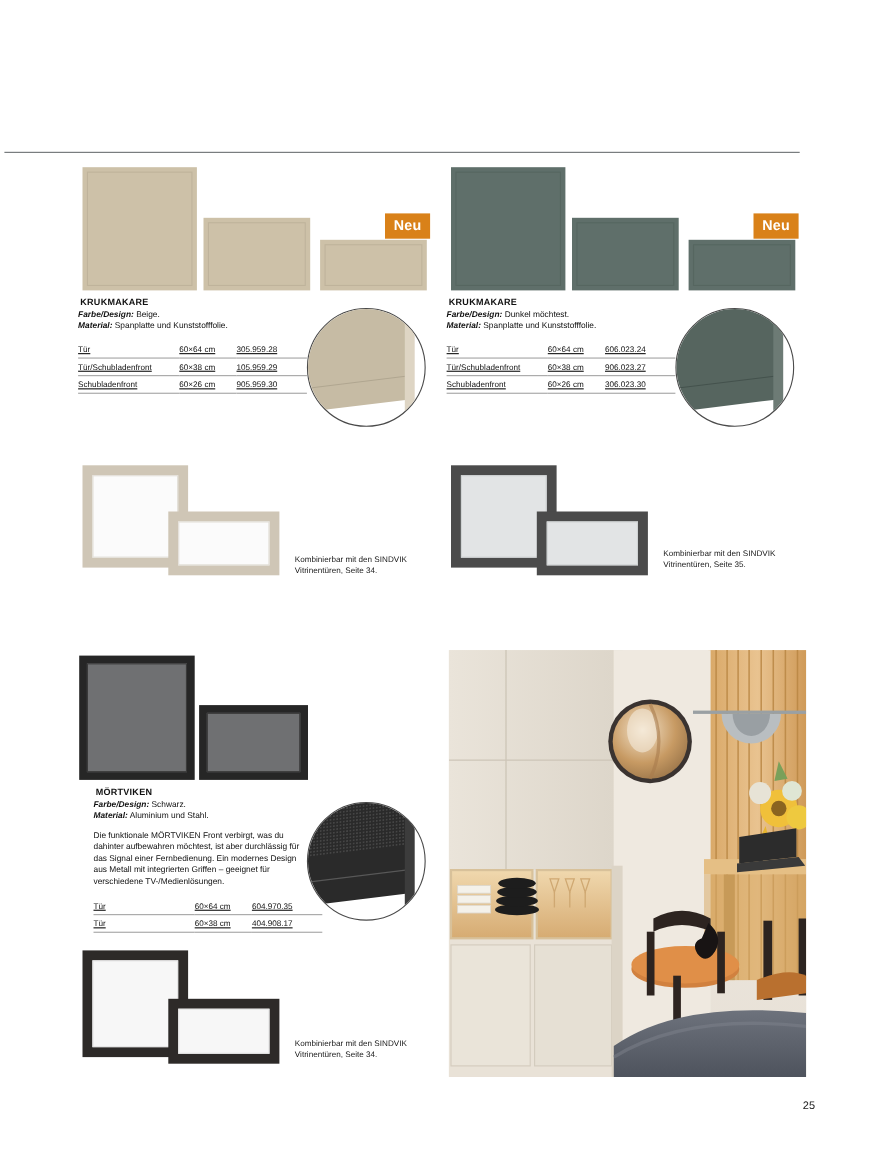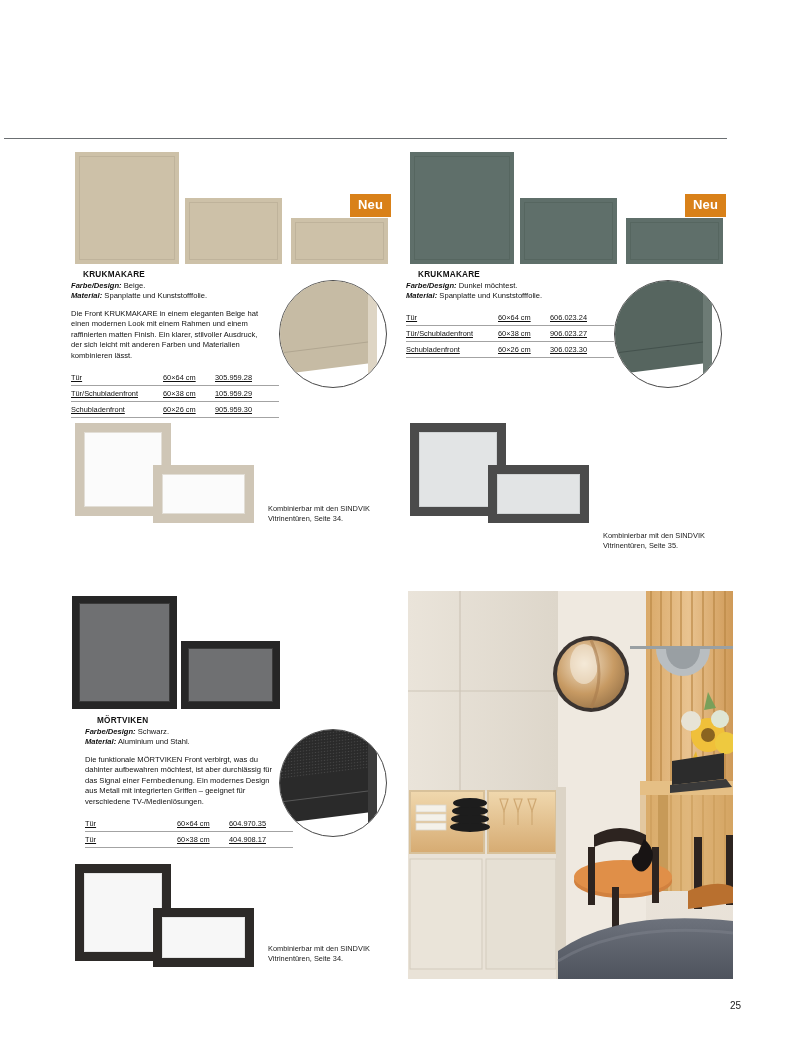--- a/index.html
+++ b/index.html
@@ -83,21 +83,21 @@
     line-height: 18px;
     padding: 2px 8px 3px 8px;
     letter-spacing: .2px;
   }
 
   
   .prod-name {
     font-weight: bold;
     font-size: 8.2px;
     letter-spacing: .25px;
-    margin: 0 0 1px 12px;
+    margin: 0 0 1px 2px;
     line-height: 11px;
   }
   .meta-line {
     font-size: 7.6px;
     line-height: 10px;
     margin: 0;
   }
   .meta-line i { font-style: italic; font-weight: bold; }
   .body-copy {
     font-size: 7.6px;
@@ -230,21 +230,20 @@
   <div class="abs" style="left:71px; top:269px; width:215px;">
     <div class="prod-name">KRUKMAKARE</div>
     <div class="meta-line">
       <i>Farbe/Design:</i>
       <span>Beige.</span>
     </div>
     <div class="meta-line">
       <i>Material:</i>
       <span>Spanplatte und Kunststofffolie.</span>
     </div>
-    <p class="body-copy">Die Front KRUKMAKARE in einem eleganten Beige hat einen modernen Look mit einem Rahmen und einem raffinierten matten Finish. Ein klarer, stilvoller Ausdruck, der sich leicht mit anderen Farben und Materialien kombinieren lässt.</p>
 
     <table class="articles">
       <tbody>
         <tr>
           <td class="c-name">Tür</td>
           <td class="c-size">60×64 cm</td>
           <td class="c-art">305.959.28</td>
         </tr>
         <tr>
           <td class="c-name">Tür/Schubladenfront</td>
@@ -325,21 +324,21 @@
     <div class="edge"></div>
   </div>
 
   <div class="sindvik sv-dark" style="left:410px; top:423px; width:96px; height:93px;">
     <div class="glass"></div>
   </div>
   <div class="sindvik sv-dark" style="left:488px; top:465px; width:101px; height:58px;">
     <div class="glass"></div>
   </div>
 
-  <div class="caption" style="left:603px; top:531px;">Kombinierbar mit den SINDVIK Vitrinentüren, Seite 35.</div>
+  <div class="caption" style="left:603px; top:498px;">Kombinierbar mit den SINDVIK Vitrinentüren, Seite 35.</div>
 
   <div class="front mort" style="left:72px; top:596px; width:105px; height:113px;">
     <div class="inner"></div>
   </div>
   <div class="front mort" style="left:181px; top:641px; width:99px; height:68px;">
     <div class="inner"></div>
   </div>
 
   <div class="abs" style="left:85px; top:715px; width:215px;">
     <div class="prod-name">MÖRTVIKEN</div>

